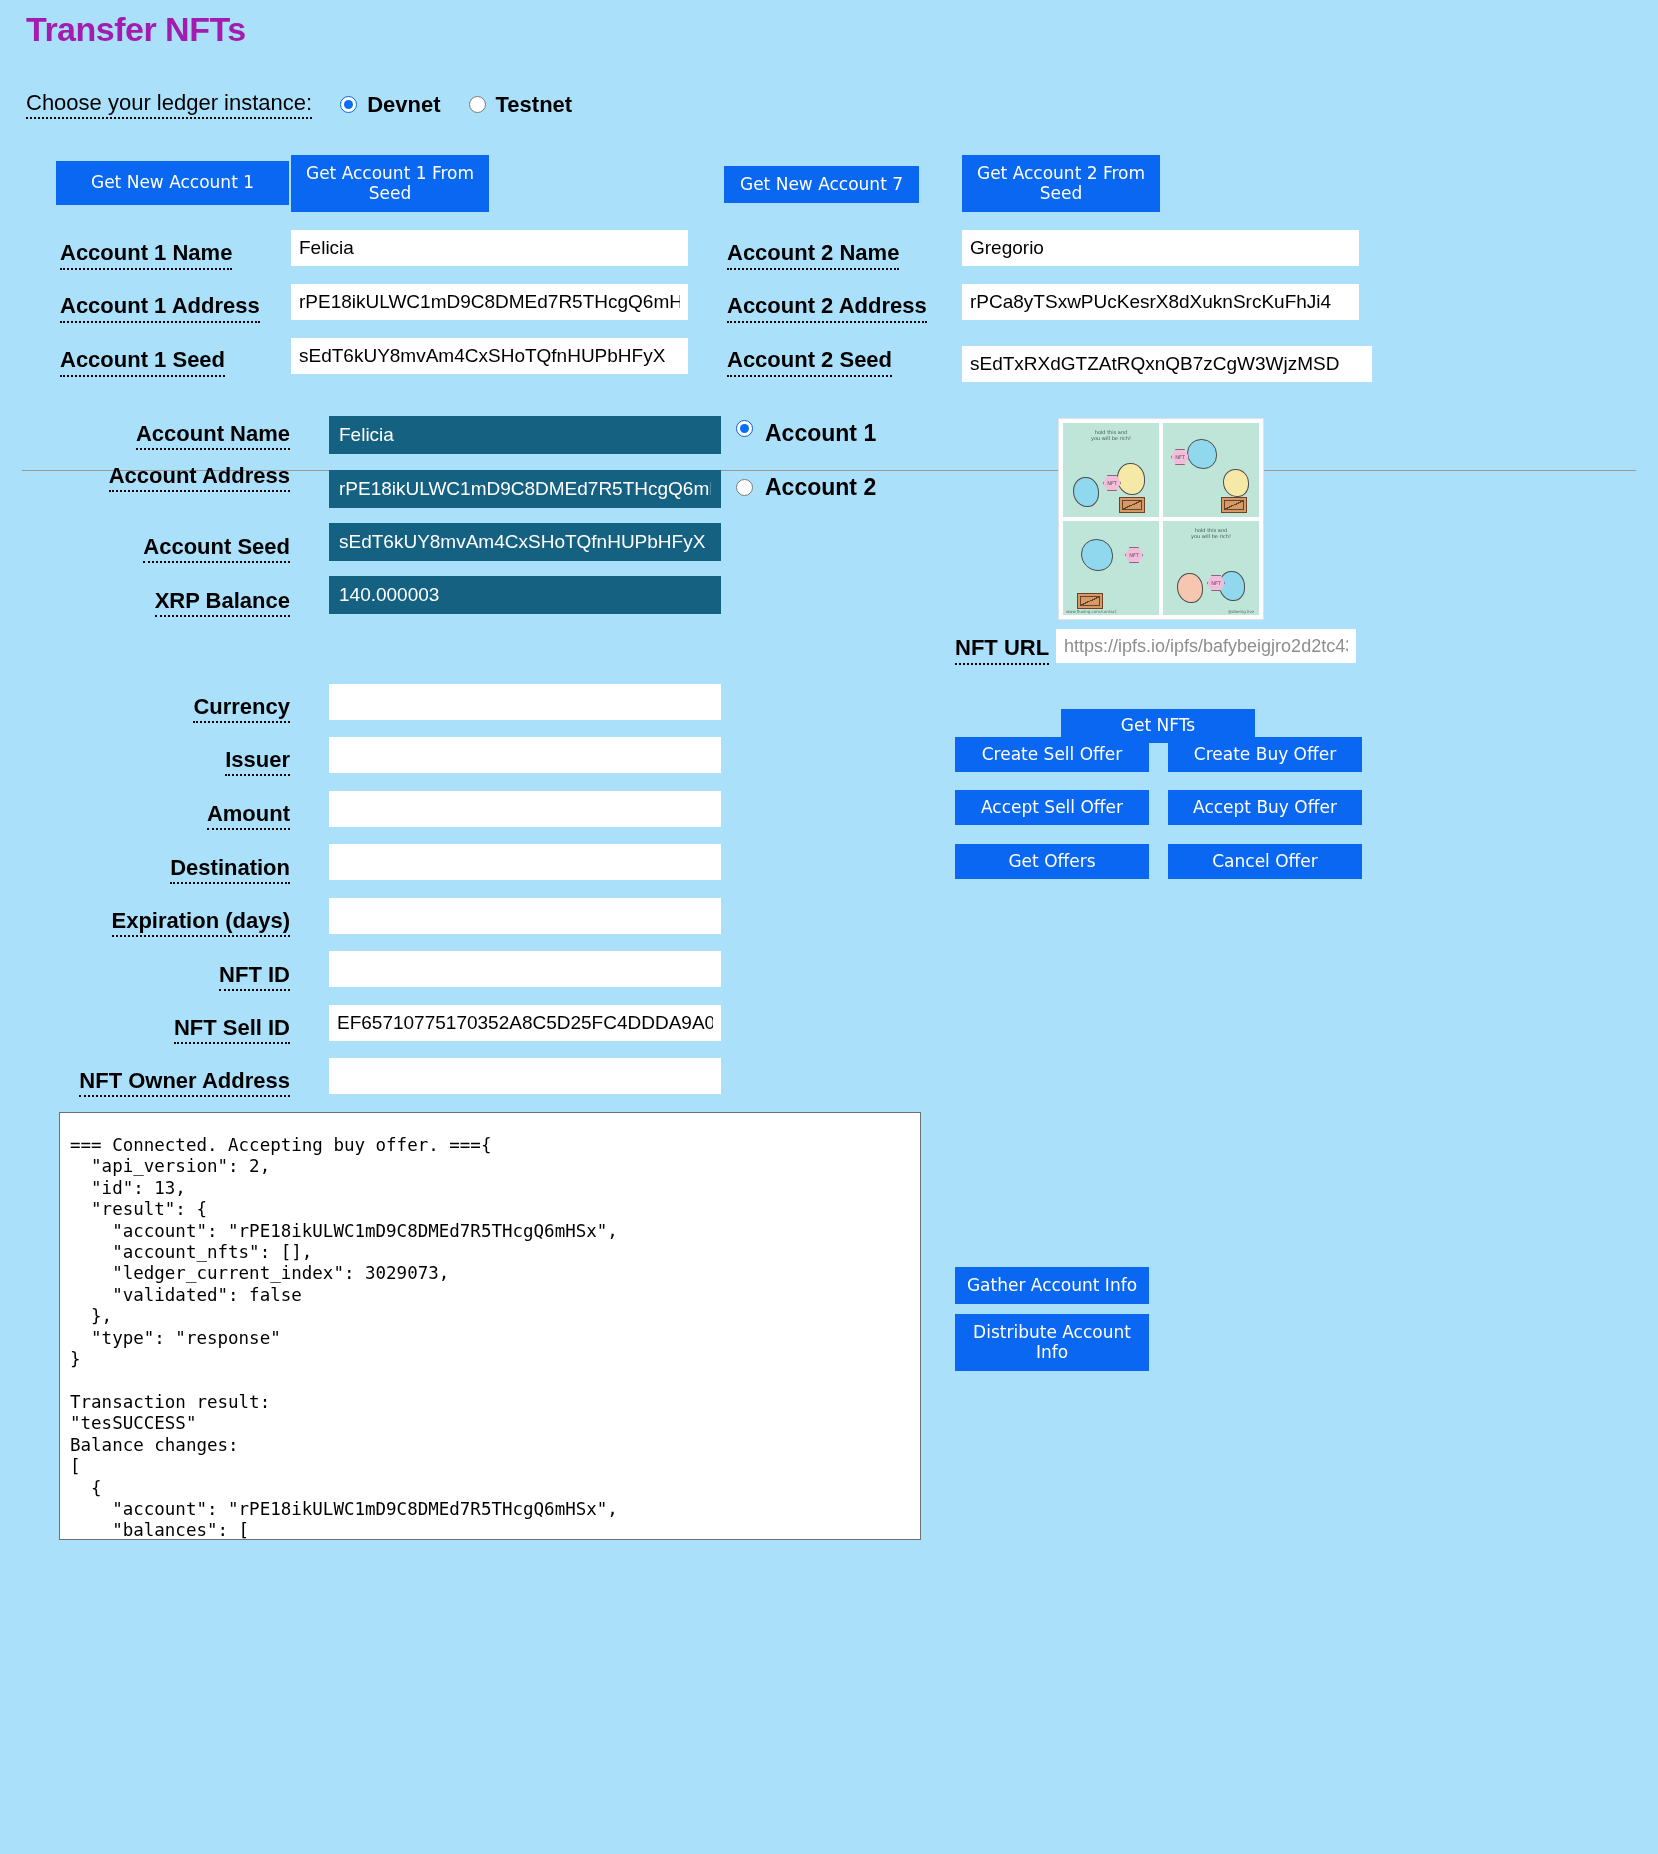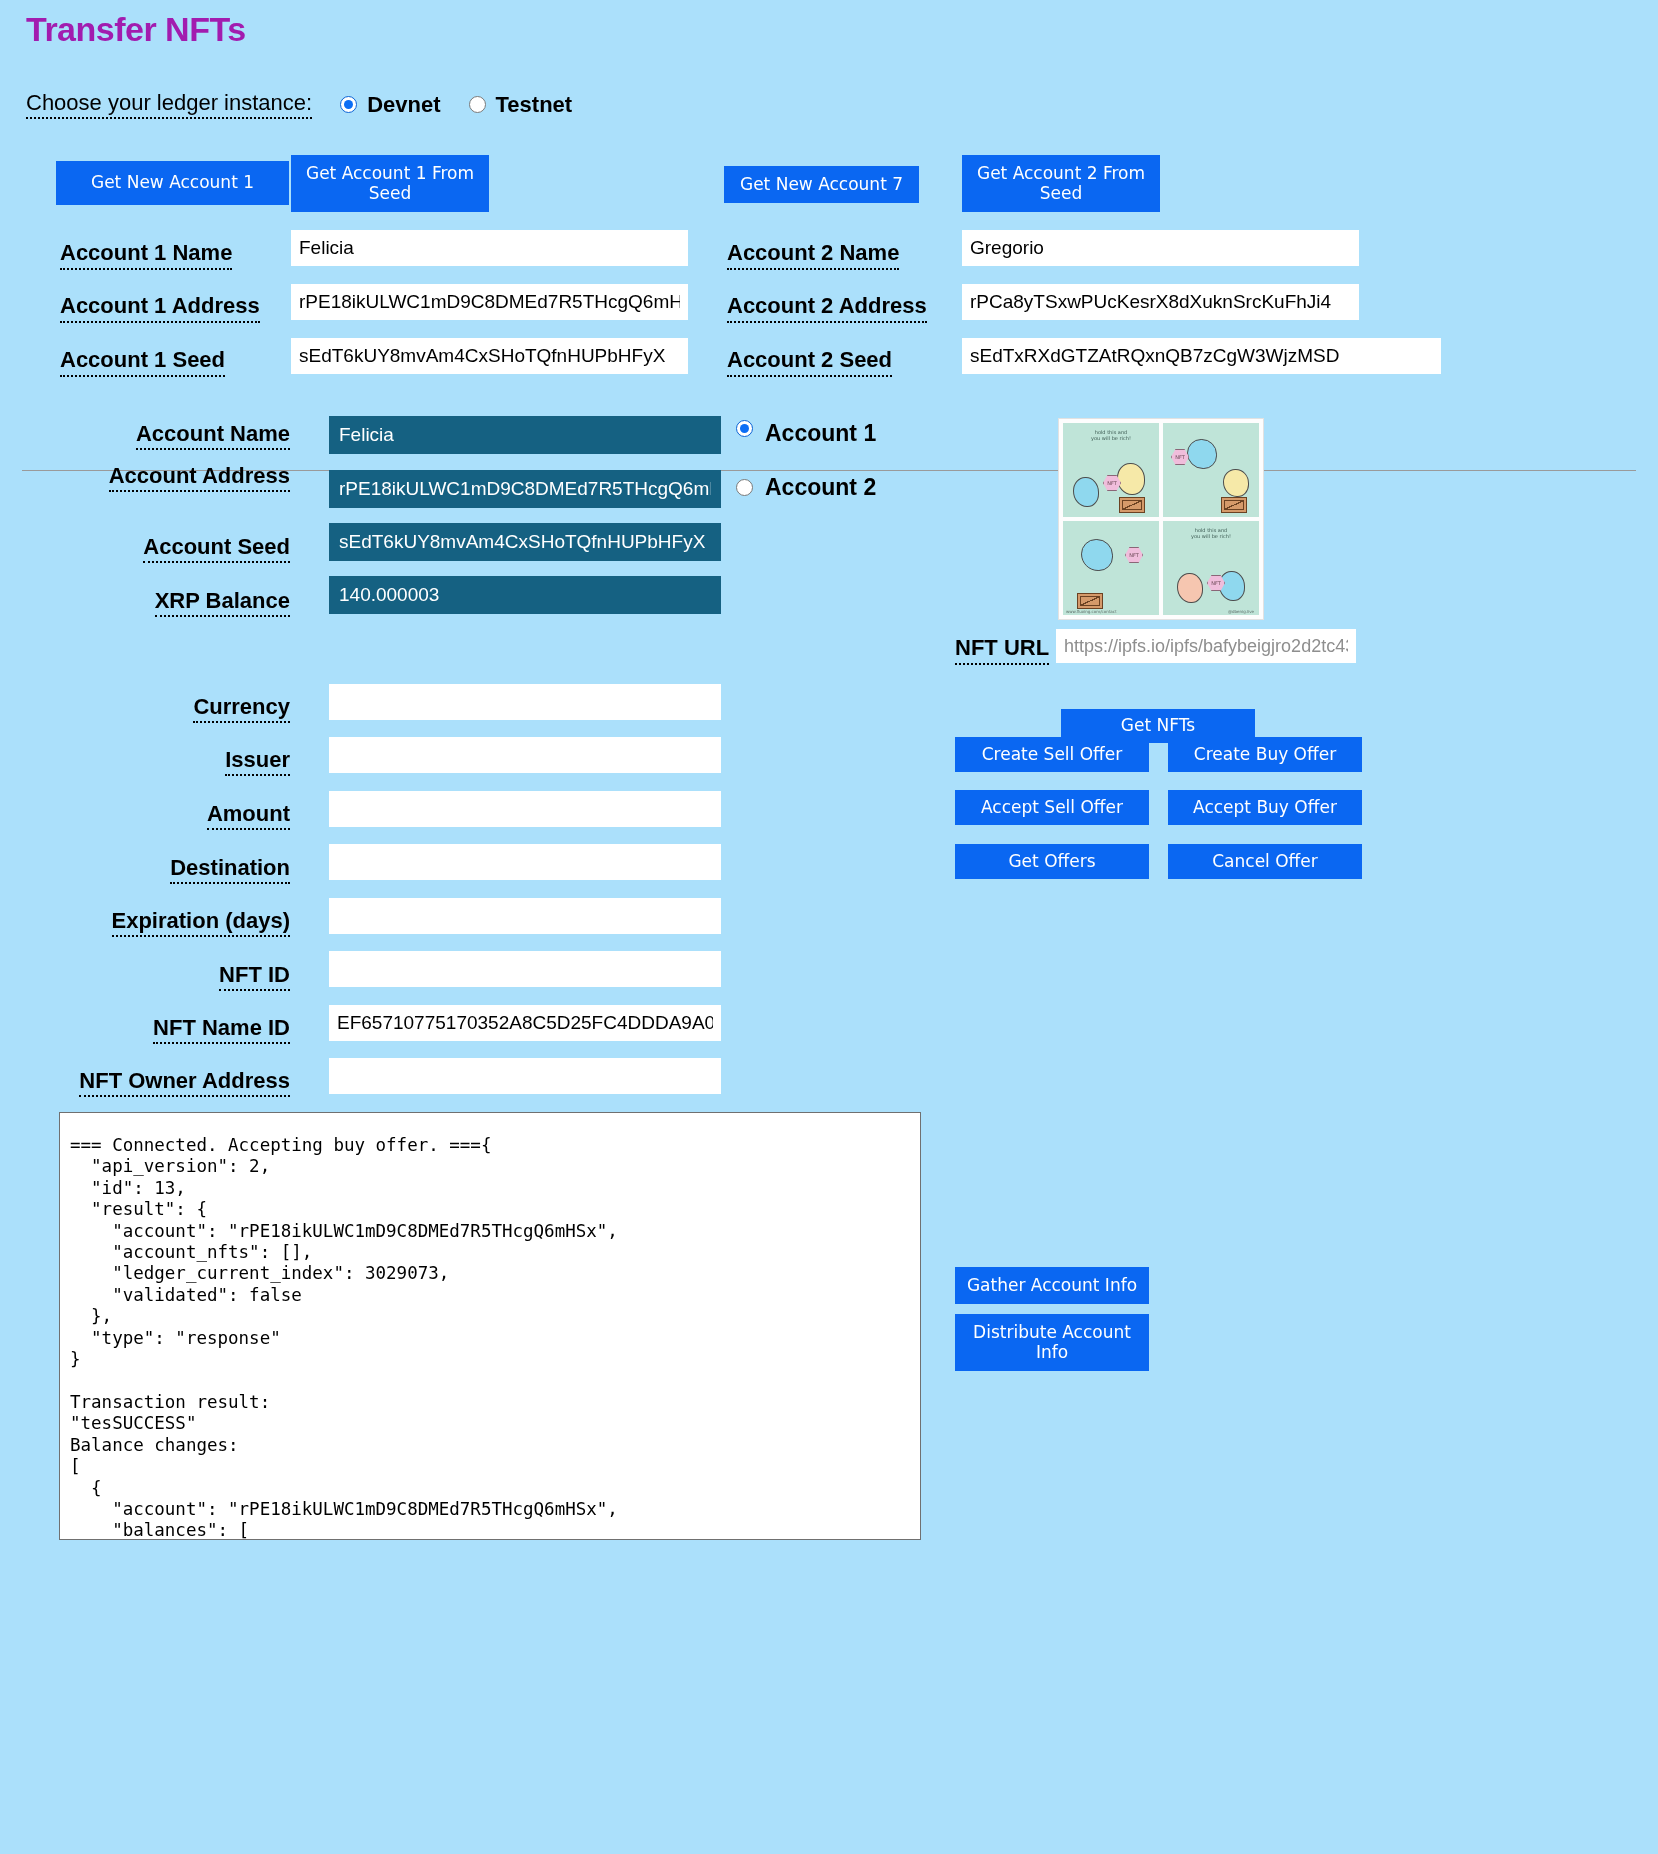--- a/index.html
+++ b/index.html
@@ -249,21 +249,21 @@
 <input class="field abs" style="left: 962px; top: 230px; width: 397px;" value="Gregorio">
 
 <div class="abs" style="left:727px; top:293px;">
   <span class="flabel">Account 2 Address</span>
 </div>
 <input class="field abs" style="left: 962px; top: 284px; width: 397px;" value="rPCa8yTSxwPUcKesrX8dXuknSrcKuFhJi4">
 
 <div class="abs" style="left:727px; top:347px;">
   <span class="flabel">Account 2 Seed</span>
 </div>
-<input class="field abs" style="left: 962px; top: 338px; width: 479px;" value="sEdTxRXdGTZAtRQxnQB7zCgW3WjzMSD">
+<input class="field abs" style="left: 962px; top: 346px; width: 410px;" value="sEdTxRXdGTZAtRQxnQB7zCgW3WjzMSD">
 
 <div class="divider"></div>
 
 <div class="mid-label" style="left:0px; top:421px; width:290px;">
   <span>Account Name</span>
 </div>
 <input class="dark-field abs" style="left: 329px; top: 416px;" value="Felicia">
 
 <div class="mid-label" style="left:0px; top:463px; width:290px;">
   <span>Account Address</span>
@@ -357,21 +357,21 @@
   <span>Expiration (days)</span>
 </div>
 <input class="field abs" style="left: 329px; top: 898px; width: 392px;" value="">
 
 <div class="mid-label" style="left:0px; top:962px; width:290px;">
   <span>NFT ID</span>
 </div>
 <input class="field abs" style="left: 329px; top: 951px; width: 392px;" value="">
 
 <div class="mid-label" style="left:0px; top:1015px; width:290px;">
-  <span>NFT Name ID</span>
+  <span>NFT Sell ID</span>
 </div>
 <input class="field abs" style="left: 329px; top: 1005px; width: 392px;" value="EF65710775170352A8C5D25FC4DDDA9A0EE">
 
 <div class="mid-label" style="left:0px; top:1068px; width:290px;">
   <span>NFT Owner Address</span>
 </div>
 <input class="field abs" style="left: 329px; top: 1058px; width: 392px;" value="">
 
 <textarea class="log" style="">=== Connected. Accepting buy offer. ==={
   "api_version": 2,

